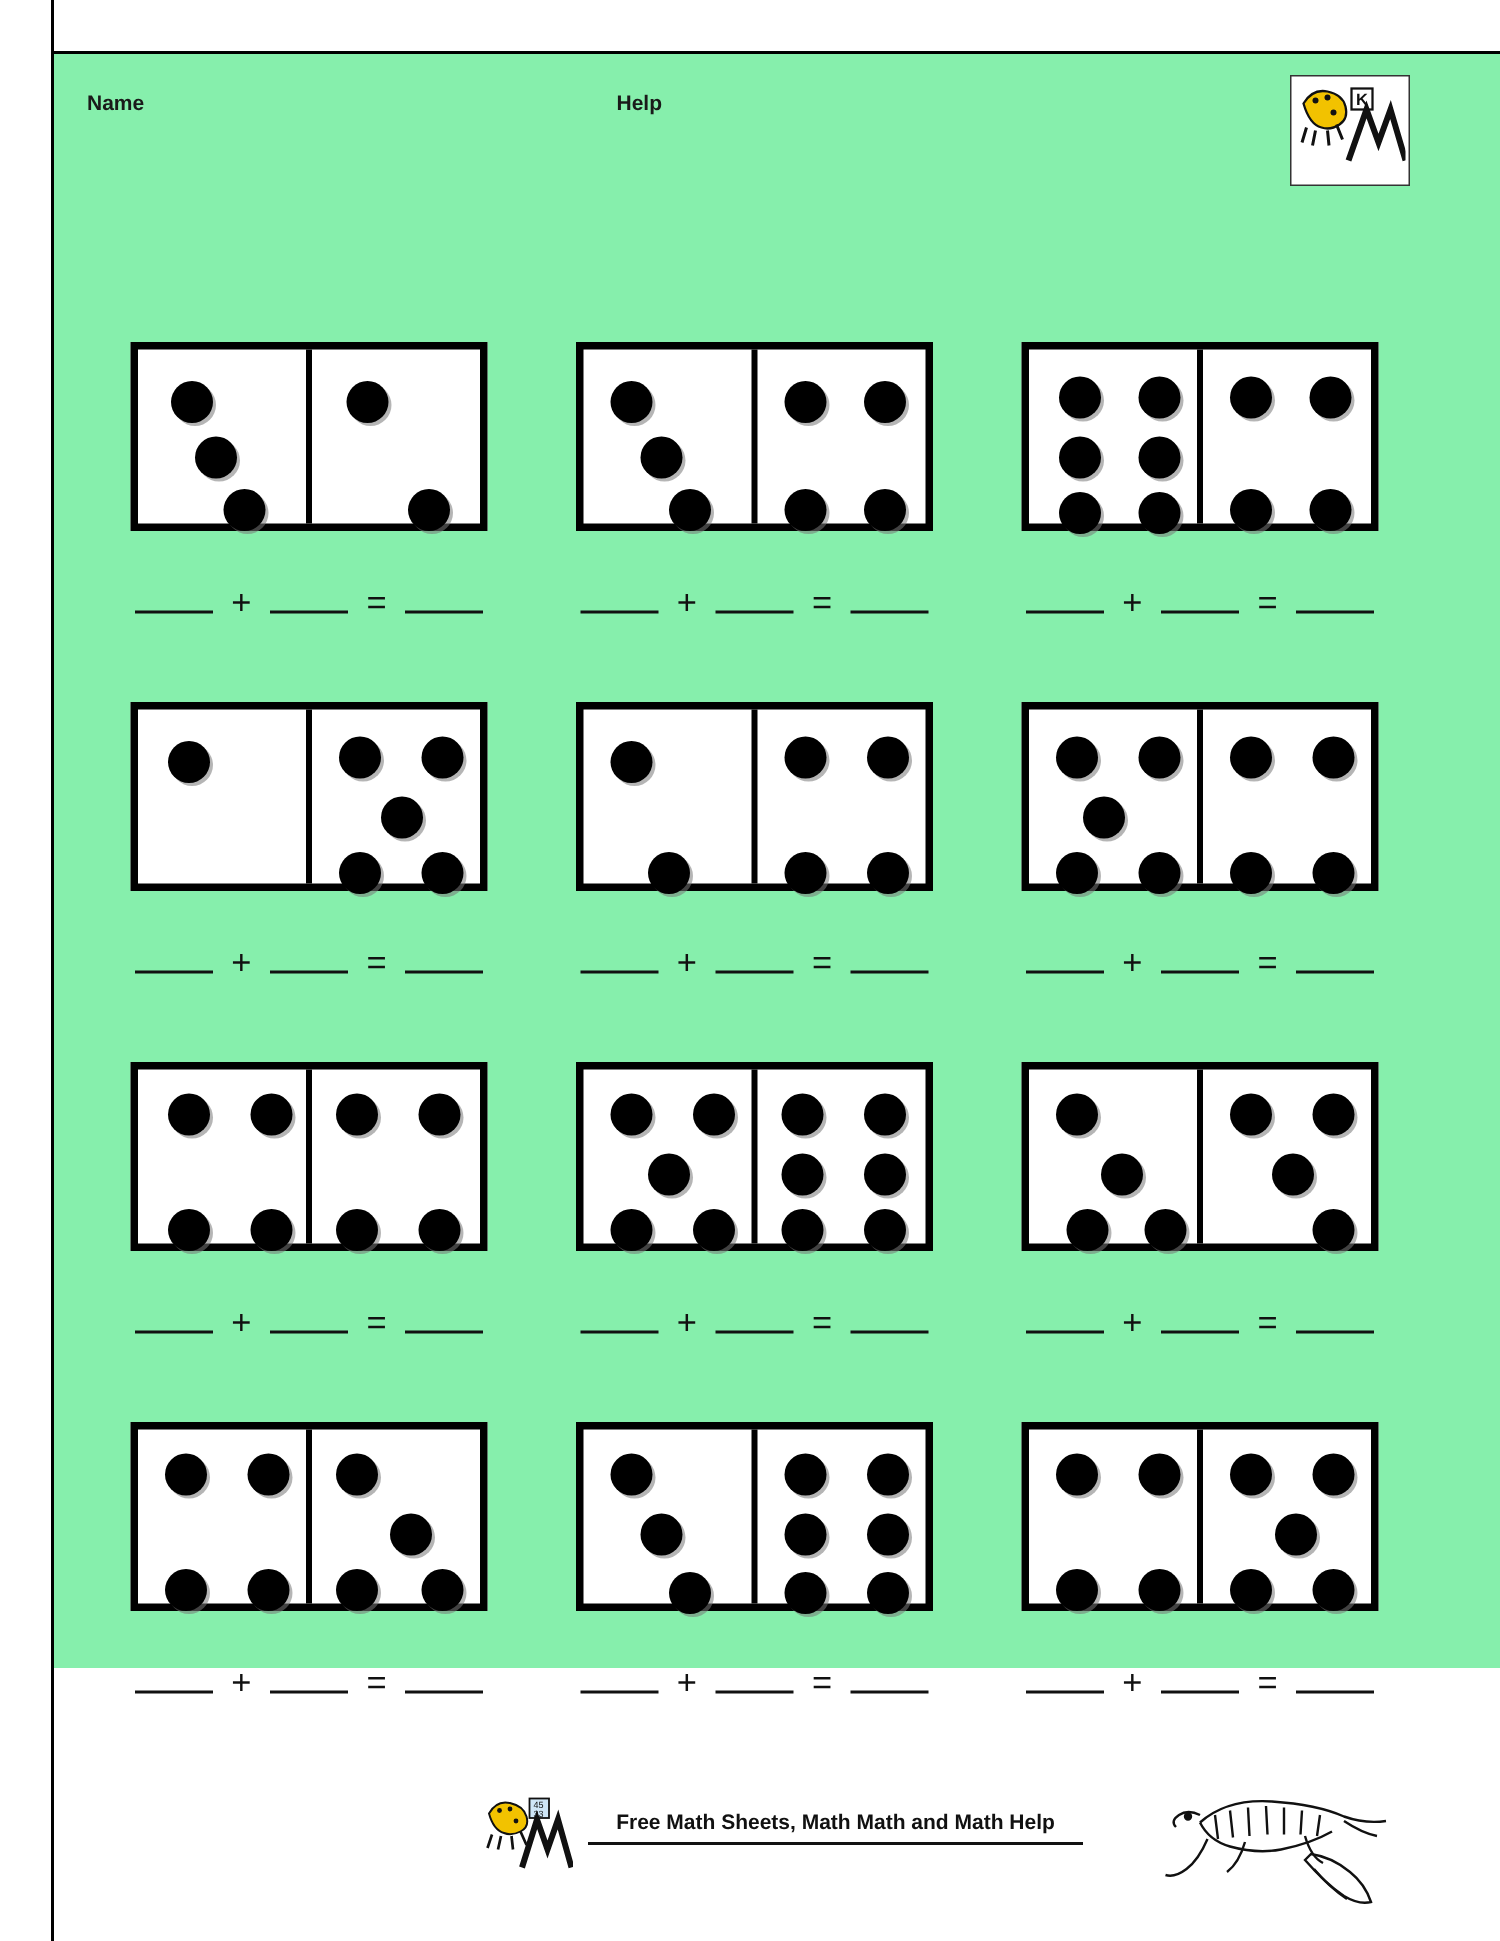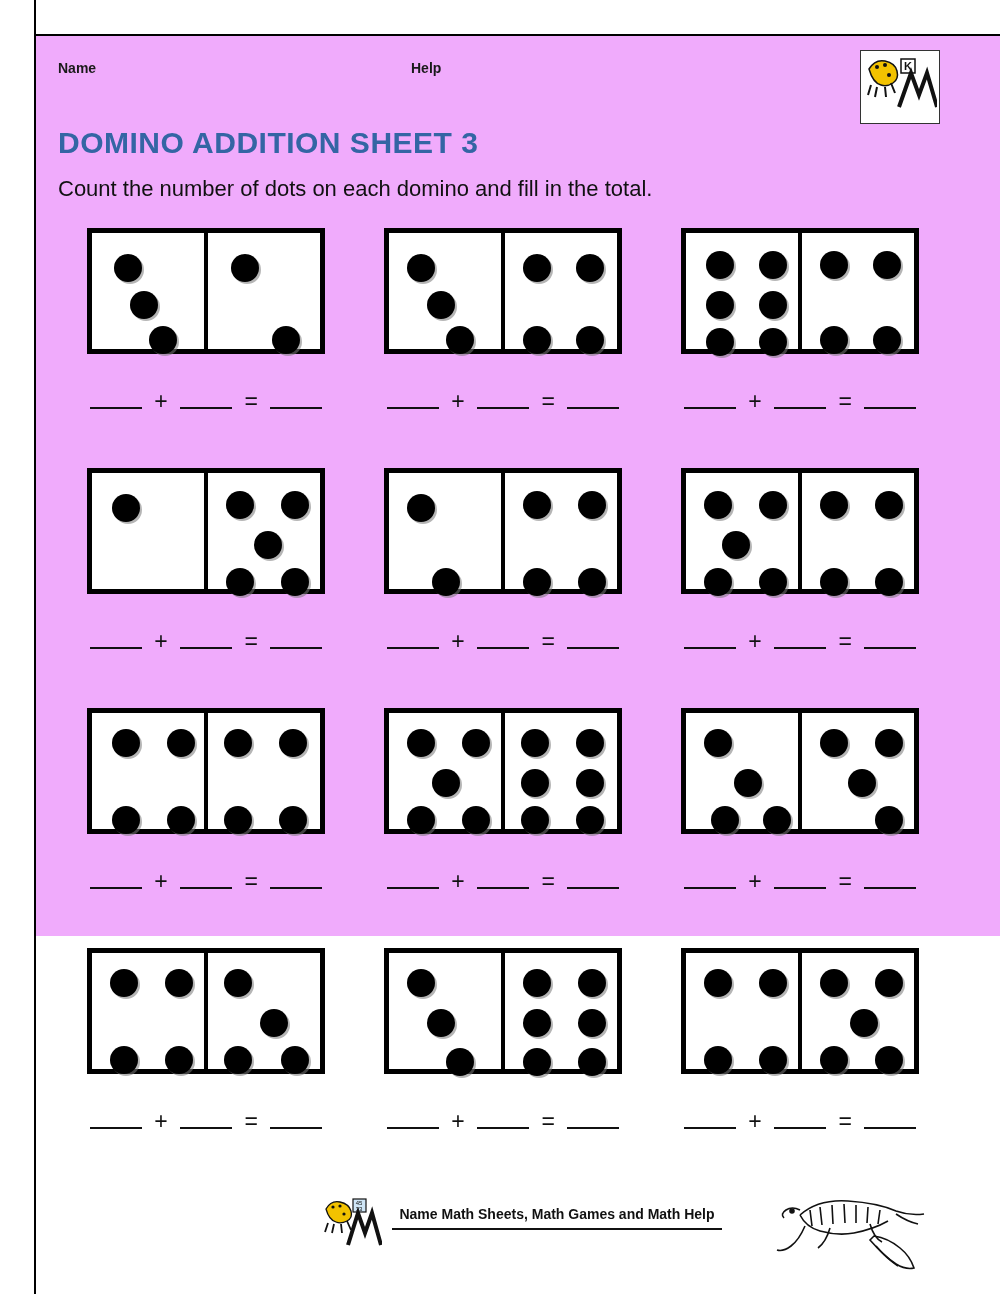--- a/index.html
+++ b/index.html
@@ -11,22 +11,22 @@
     width: 1000px;
     height: 1294px;
     font-family: "Liberation Sans", sans-serif;
     position: relative;
     overflow: hidden;
   }
   .page {
     position: absolute;
     left: 0; top: 0;
     width: 1000px;
-    height: 936px;
-    background: #f0abfc;
+    height: 1112px;
+    background: #86efac;
   }
   .border-top {
     position: absolute;
     left: 0; top: 0;
     width: 1000px;
     height: 34px;
     background: #ffffff;
     border-bottom: 2px solid #000000;
   }
   .border-left {
@@ -223,22 +223,20 @@
         <circle cx="24" cy="14" r="2" fill="#111"></circle>
         <circle cx="28" cy="24" r="2" fill="#111"></circle>
         <path d="M10 34 l-3 10 M16 36 l-2 10 M24 36 l1 10 M30 32 l4 10" stroke="#111" stroke-width="2" fill="none"></path>
         <rect x="40" y="8" width="14" height="14" fill="#fff" stroke="#111" stroke-width="1.5"></rect>
         <text x="47" y="19" font-size="11" font-family="Liberation Sans, sans-serif" font-weight="bold" text-anchor="middle" fill="#111">K</text>
         <path d="M38 56 L50 22 L58 44 L66 22 L76 56" stroke="#111" stroke-width="4" fill="none"></path>
       </g>
     </svg>
   </div>
 
-  <div class="title">DOMINO ADDITION SHEET 3</div>
-  <div class="subtitle">Count the number of dots on each domino and fill in the total.</div>
 
   <div class="grid">
 
     <div class="row">
       <div class="cell" style="left:0px;">
         <div class="domino">
           <div class="half left">
               <span class="pip" style="left: 32%; top: 30%;"></span>
               <span class="pip" style="left: 46%; top: 62%;"></span>
               <span class="pip" style="left: 62%; top: 92%;"></span>
@@ -544,21 +542,21 @@
         <circle cx="11" cy="12" r="1.6" fill="#111"></circle>
         <circle cx="18" cy="11" r="1.6" fill="#111"></circle>
         <circle cx="22" cy="19" r="1.6" fill="#111"></circle>
         <path d="M6 28 l-3 9 M12 29 l-2 9 M19 29 l1 9 M25 26 l4 9" stroke="#111" stroke-width="1.8" fill="none"></path>
         <rect x="31" y="4" width="13" height="13" fill="#cfe6f7" stroke="#111" stroke-width="1.2"></rect>
         <text x="37" y="10" font-size="6" font-family="Liberation Sans, sans-serif" text-anchor="middle" fill="#111">45</text>
         <text x="37" y="16" font-size="6" font-family="Liberation Sans, sans-serif" text-anchor="middle" fill="#111">33</text>
         <path d="M26 50 L36 18 L43 38 L50 18 L59 50" stroke="#111" stroke-width="4" fill="none"></path>
       </svg>
     </div>
-    <div class="foot-text-top">Name Math Sheets, Math Games and Math Help</div>
+    <div class="foot-text-top">Free Math Sheets, Math Math and Math Help</div>
     <div class="foot-rule"></div>
     <div class="lizard">
       <svg width="170" height="110" viewBox="0 0 170 110">
         <g fill="none" stroke="#111" stroke-width="1.6">
           <path d="M30 35 q18 -16 48 -14 q30 2 48 10 q14 5 28 3"></path>
           <path d="M30 35 q6 12 20 16 q18 5 34 2 q20 -4 34 -12"></path>
           <path d="M40 30 l2 16 M50 27 l2 18 M62 25 l1 19 M74 24 l1 19 M86 25 l0 18 M98 27 l-1 16 M110 30 l-2 14"></path>
           <path d="M35 46 q-6 14 -14 20 q-8 6 -14 4"></path>
           <path d="M60 48 q-4 14 -12 20"></path>
           <path d="M100 44 q4 14 12 18"></path>

